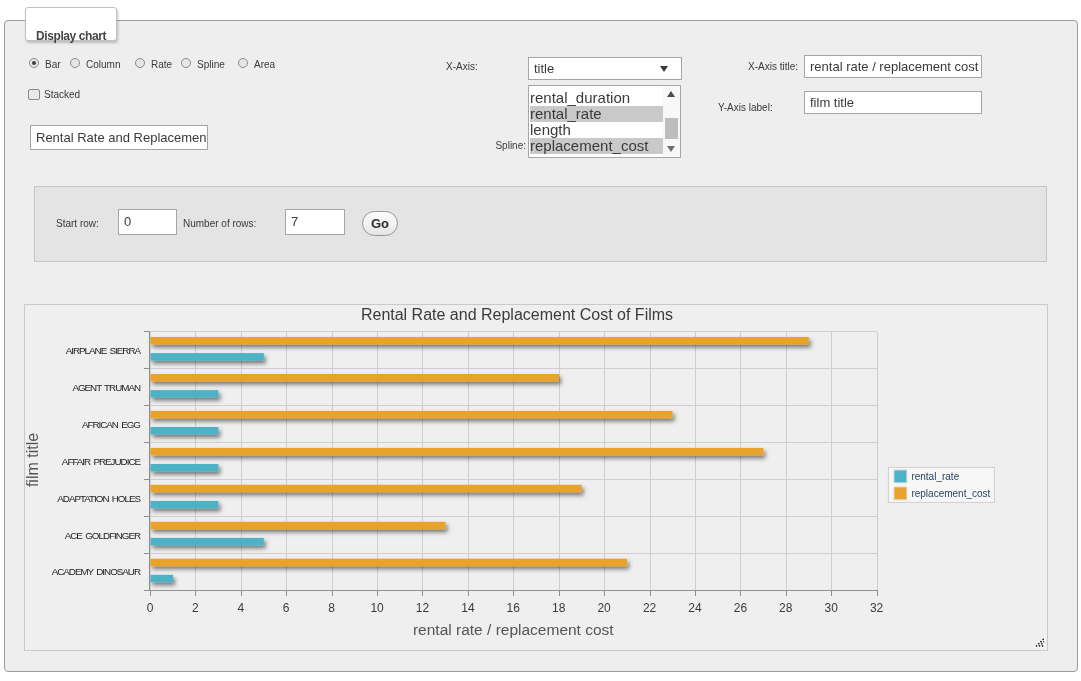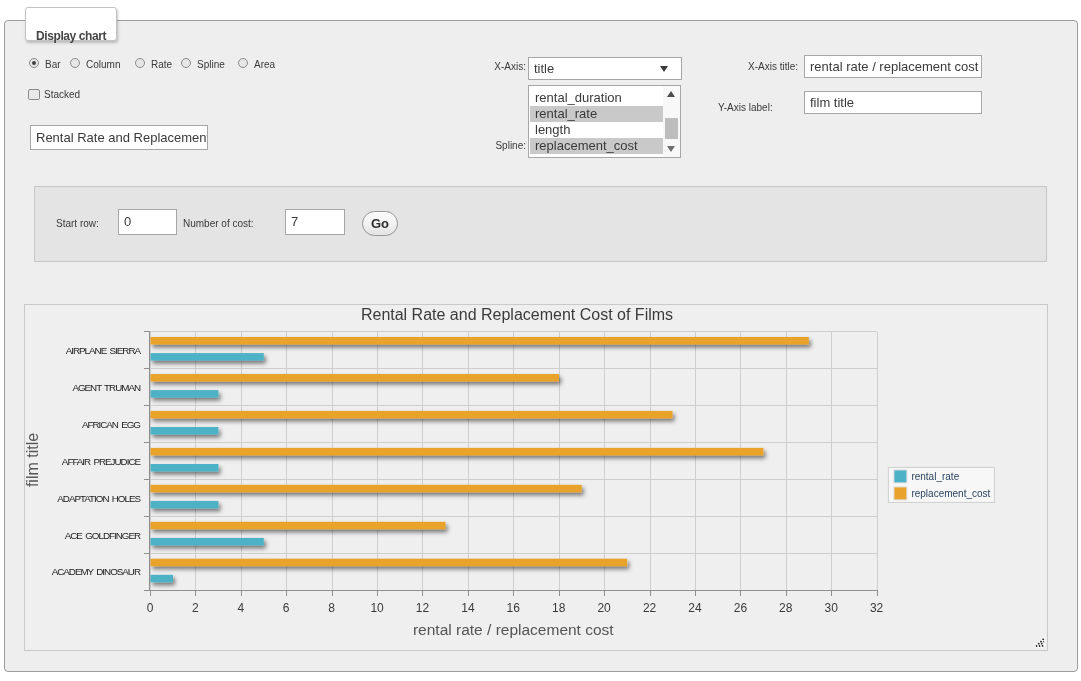--- a/index.html
+++ b/index.html
@@ -6,21 +6,21 @@
 #fs{left:4px;top:20px;width:1074px;height:652px;background:#eee;border:1px solid #9c9c9c;border-radius:4px}
 #legend{left:25px;top:7px;height:24px;line-height:25px;background:#fff;border:1px solid #c2c2c2;border-radius:3px;padding:16px 10px;font-size:12px;letter-spacing:-0.4px;font-weight:bold;color:#454545;box-shadow:1px 2px 3px rgba(0,0,0,.22)}
 .lbl{font-size:10px;color:#3a3a3a;line-height:13px}
 .radio{width:10px;height:10px;border:1px solid #8a8a8a;border-radius:50%;background:#e6e6e6}
 .radio.on::after{content:"";position:absolute;left:1.75px;top:1.75px;width:4.5px;height:4.5px;border-radius:50%;background:#404040}
 .cb{width:11.5px;height:11.5px;border:1px solid #8a8a8a;border-radius:2px;background:#e9e9e9}
 .inp{border:1px solid #a6a6a6;background:#fff;font-size:13px;color:#3a3a3a;line-height:23px;padding-left:5px;white-space:nowrap;overflow:hidden}
 #gobox{left:34px;top:186px;width:1013px;height:76px;background:#e4e4e4;border:1px solid #c6c6c6}
 #gobtn{left:362px;top:211px;width:36px;height:25px;border:1px solid #979797;border-radius:12.5px;background:linear-gradient(#fcfcfc,#f1f1f1 55%,#e3e3e3);font-size:13px;font-weight:bold;color:#2b2b2b;text-align:center;line-height:23px}
 #chart{left:24px;top:304px;width:1024px;height:347px;background:#efefef;border:1px solid #c9c9c9}
-.opt{position:absolute;left:1px;width:133px;height:16px;font-size:13px;line-height:16px;padding-left:5px;color:#3a3a3a;white-space:nowrap}
+.opt{position:absolute;left:1px;width:133px;height:16px;font-size:15px;line-height:16px;color:#3a3a3a;white-space:nowrap}
 .sel{background:#c9c9c9}
 .tri-d{width:0;height:0;border-left:4px solid transparent;border-right:4px solid transparent;border-top:6px solid #3a3a3a}
 .tri-u{width:0;height:0;border-left:4px solid transparent;border-right:4px solid transparent;border-bottom:6px solid #4d4d4d}
 .tri-dn{width:0;height:0;border-left:4px solid transparent;border-right:4px solid transparent;border-top:6px solid #6e6e6e}
 </style></head><body>
 <div id="fs" class="abs"></div>
 <div id="legend" class="abs">Display chart</div>
 
 <div class="abs radio on" style="left:29px;top:58px"></div>
 <div class="abs lbl" style="left:45px;top:58px">Bar</div>
@@ -31,21 +31,21 @@
 <div class="abs radio" style="left:181px;top:58px"></div>
 <div class="abs lbl" style="left:197px;top:58px">Spline</div>
 <div class="abs radio" style="left:238px;top:58px"></div>
 <div class="abs lbl" style="left:254px;top:58px">Area</div>
 
 <div class="abs cb" style="left:28px;top:88.5px"></div>
 <div class="abs lbl" style="left:44px;top:87.5px">Stacked</div>
 
 <div class="abs inp" style="left:30px;top:125px;width:178px;height:25px">Rental Rate and Replacement Cost of Films</div>
 
-<div class="abs lbl" style="left:446px;top:60px;width:80px;text-align:right">X-Axis:</div>
+<div class="abs lbl" style="left:446px;top:60px;width:80px;">X-Axis:</div>
 <div class="abs inp" style="left:528px;top:57px;width:154px;height:23px;line-height:21px">title</div>
 <div class="abs tri-d" style="left:660px;top:66px"></div>
 
 <div class="abs lbl" style="left:446px;top:139px;width:80px;text-align:right">Spline:</div>
 <div class="abs" style="left:528px;top:85px;width:153px;height:73px;border:1px solid #a6a6a6;background:#fff">
   <div class="opt" style="top:4px">rental_duration</div>
   <div class="opt sel" style="top:20px">rental_rate</div>
   <div class="opt" style="top:36px">length</div>
   <div class="opt sel" style="top:52px">replacement_cost</div>
   <div style="position:absolute;right:0;top:0;width:17px;height:71px;background:#f8f8f8">
@@ -56,21 +56,21 @@
 </div>
 
 <div class="abs lbl" style="left:718px;top:60px;width:80px;text-align:right">X-Axis title:</div>
 <div class="abs inp" style="left:804px;top:55px;width:178px;height:23px;line-height:21px">rental rate / replacement cost</div>
 <div class="abs lbl" style="left:718px;top:101px;width:80px;text-align:left">Y-Axis label:</div>
 <div class="abs inp" style="left:804px;top:91px;width:178px;height:23px;line-height:21px">film title</div>
 
 <div id="gobox" class="abs"></div>
 <div class="abs lbl" style="left:56px;top:217px">Start row:</div>
 <div class="abs inp" style="left:118px;top:209px;width:59px;height:26px;line-height:24px">0</div>
-<div class="abs lbl" style="left:183px;top:217px">Number of cost:</div>
+<div class="abs lbl" style="left:183px;top:217px">Number of rows:</div>
 <div class="abs inp" style="left:285px;top:209px;width:60px;height:26px;line-height:24px">7</div>
 <div id="gobtn" class="abs">Go</div>
 
 <div id="chart" class="abs">
     <svg width="1022" height="345" viewBox="0 0 1022 345" style="position:absolute;left:0;top:0;font-family:'Liberation Sans',sans-serif">
       <defs>
         <filter id="sh" x="-30%" y="-30%" width="160%" height="200%">
           <feDropShadow dx="2.0" dy="3.0" stdDeviation="2.0" flood-color="#000000" flood-opacity="0.50"></feDropShadow>
         </filter>
       </defs>

